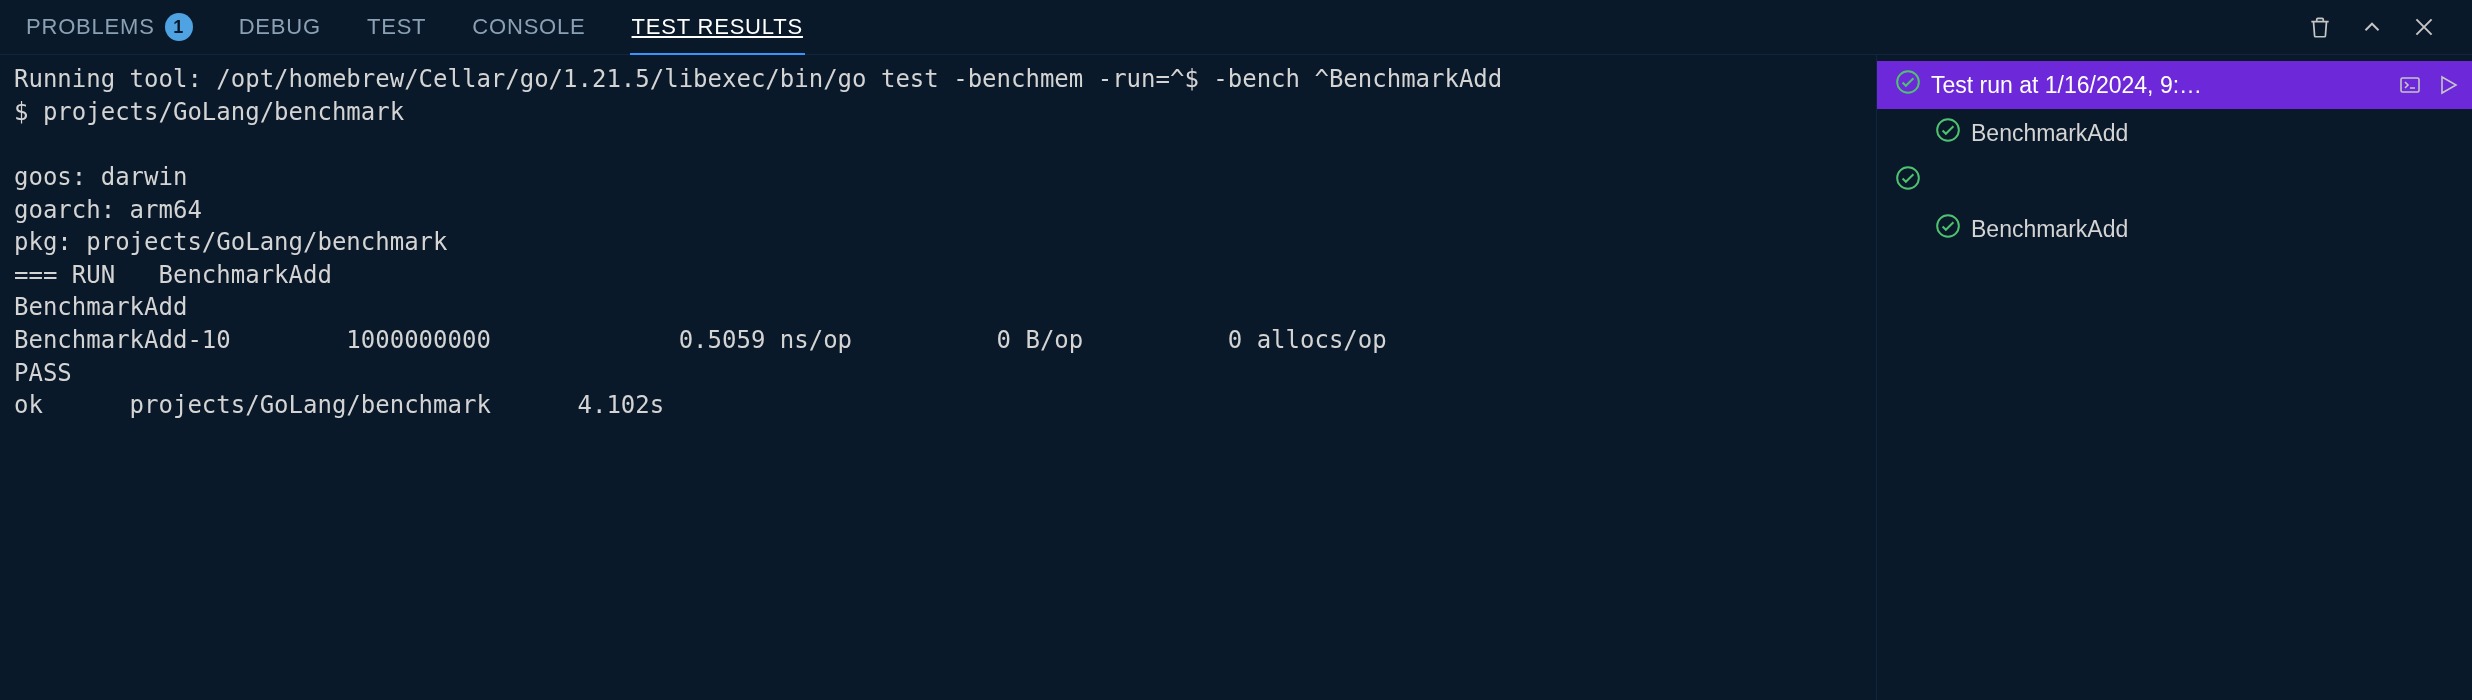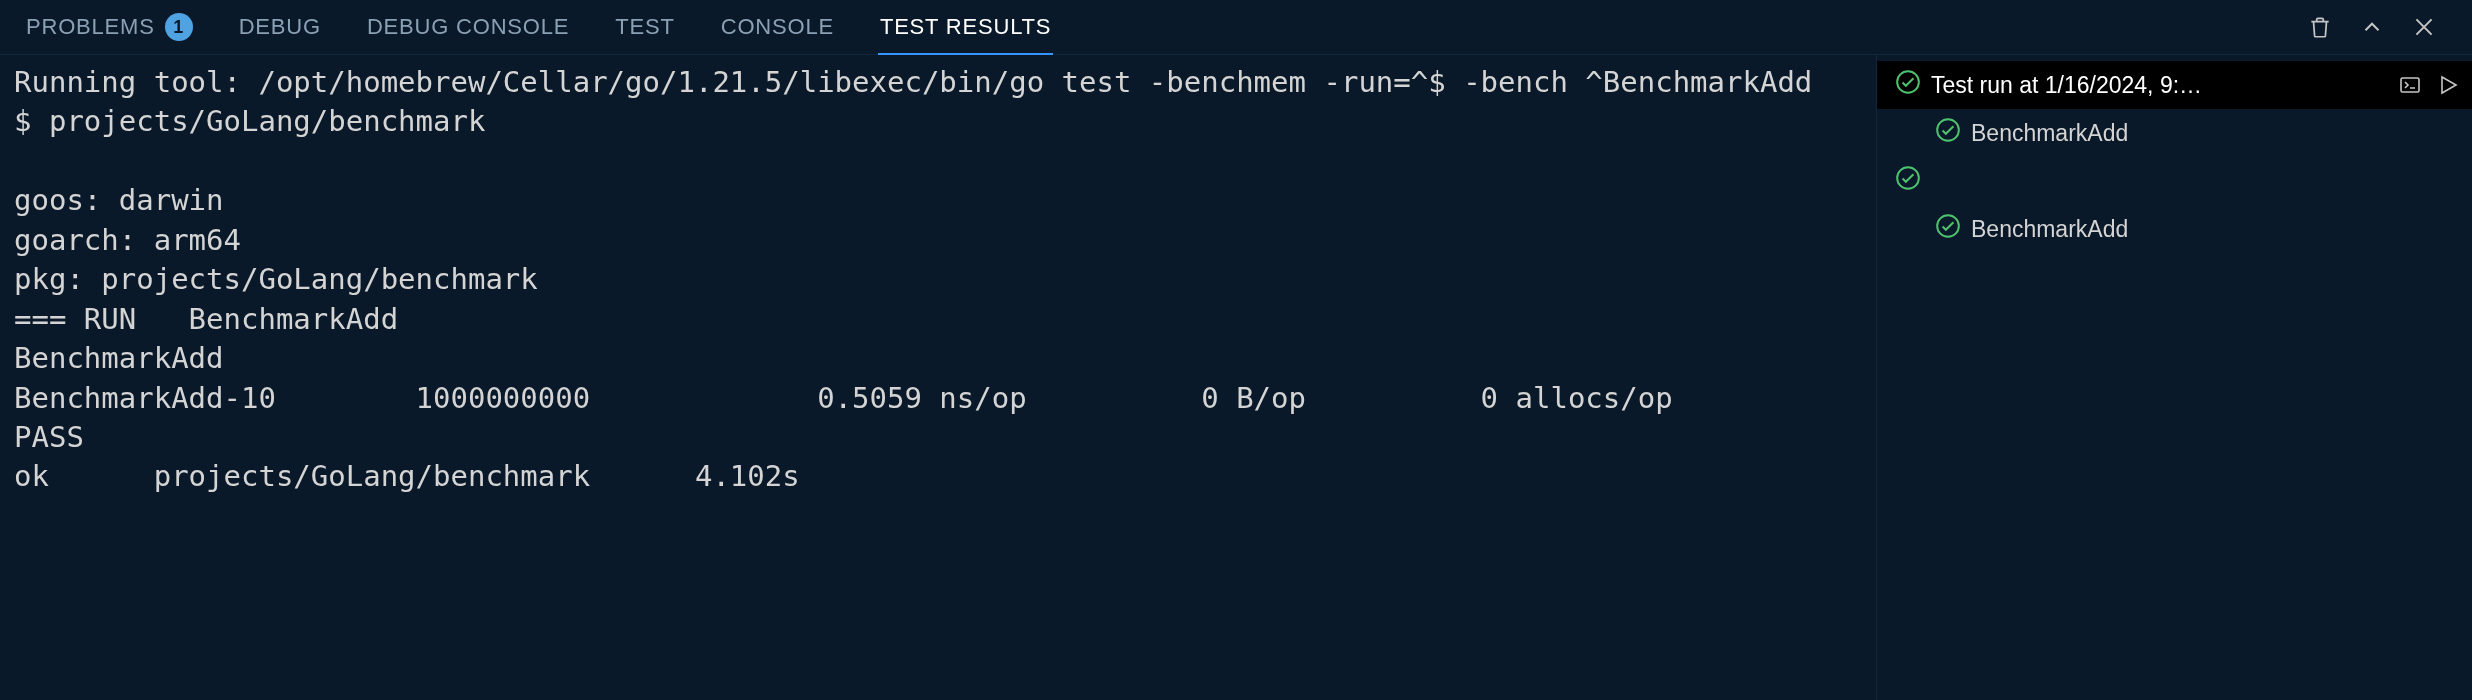--- a/index.html
+++ b/index.html
@@ -29,20 +29,21 @@
     letter-spacing: 0.8px;
     padding: 14px 2px;
     cursor: pointer;
     display: flex;
     align-items: center;
     gap: 10px;
     position: relative;
   }
   .tab.active {
     color: #ffffff;
+    text-decoration: underline;
   }
   .tab.active::after {
     content: "";
     position: absolute;
     left: 0; right: 0; bottom: -1px;
     height: 2px;
     background: #3794ff;
   }
   .badge {
     background: #4fa3e3;
@@ -61,21 +62,21 @@
   .tb-actions svg { display: block; }
   .tb-btn { cursor: pointer; }
   .main {
     flex: 1;
     display: flex;
     overflow: hidden;
   }
   .output {
     flex: 1;
     padding: 8px 14px;
-    font-size: 29px;
+    font-size: 24px;
     line-height: 1.36;
     white-space: pre;
     color: #d4d4d4;
     overflow: hidden;
   }
   .sidebar {
     width: 596px;
     flex: 0 0 auto;
     border-left: 1px solid #10263c;
     padding-top: 6px;
@@ -85,21 +86,21 @@
     display: flex;
     align-items: center;
     gap: 10px;
     height: 48px;
     padding: 0 12px 0 18px;
     font-size: 23px;
     color: #d4d4d4;
     cursor: pointer;
   }
   .tree-row.selected {
-    background: #000000;
+    background: #6d28d9;
     color: #ffffff;
   }
   .tree-row.child { padding-left: 58px; }
   .pass-icon { flex: 0 0 auto; }
   .row-label {
     flex: 1;
     white-space: nowrap;
     overflow: hidden;
     text-overflow: ellipsis;
   }
@@ -109,23 +110,20 @@
 </head>
 <body>
 
 <div class="tabbar">
   <div class="tab">
     <span>PROBLEMS</span>
     <span class="badge">1</span>
   </div>
   <div class="tab">
     <span>DEBUG</span>
-  </div>
-  <div class="tab">
-    <span>DEBUG CONSOLE</span>
   </div>
   <div class="tab">
     <span>TEST</span>
   </div>
   <div class="tab">
     <span>CONSOLE</span>
   </div>
   <div class="tab active">
     <span>TEST RESULTS</span>
   </div>

